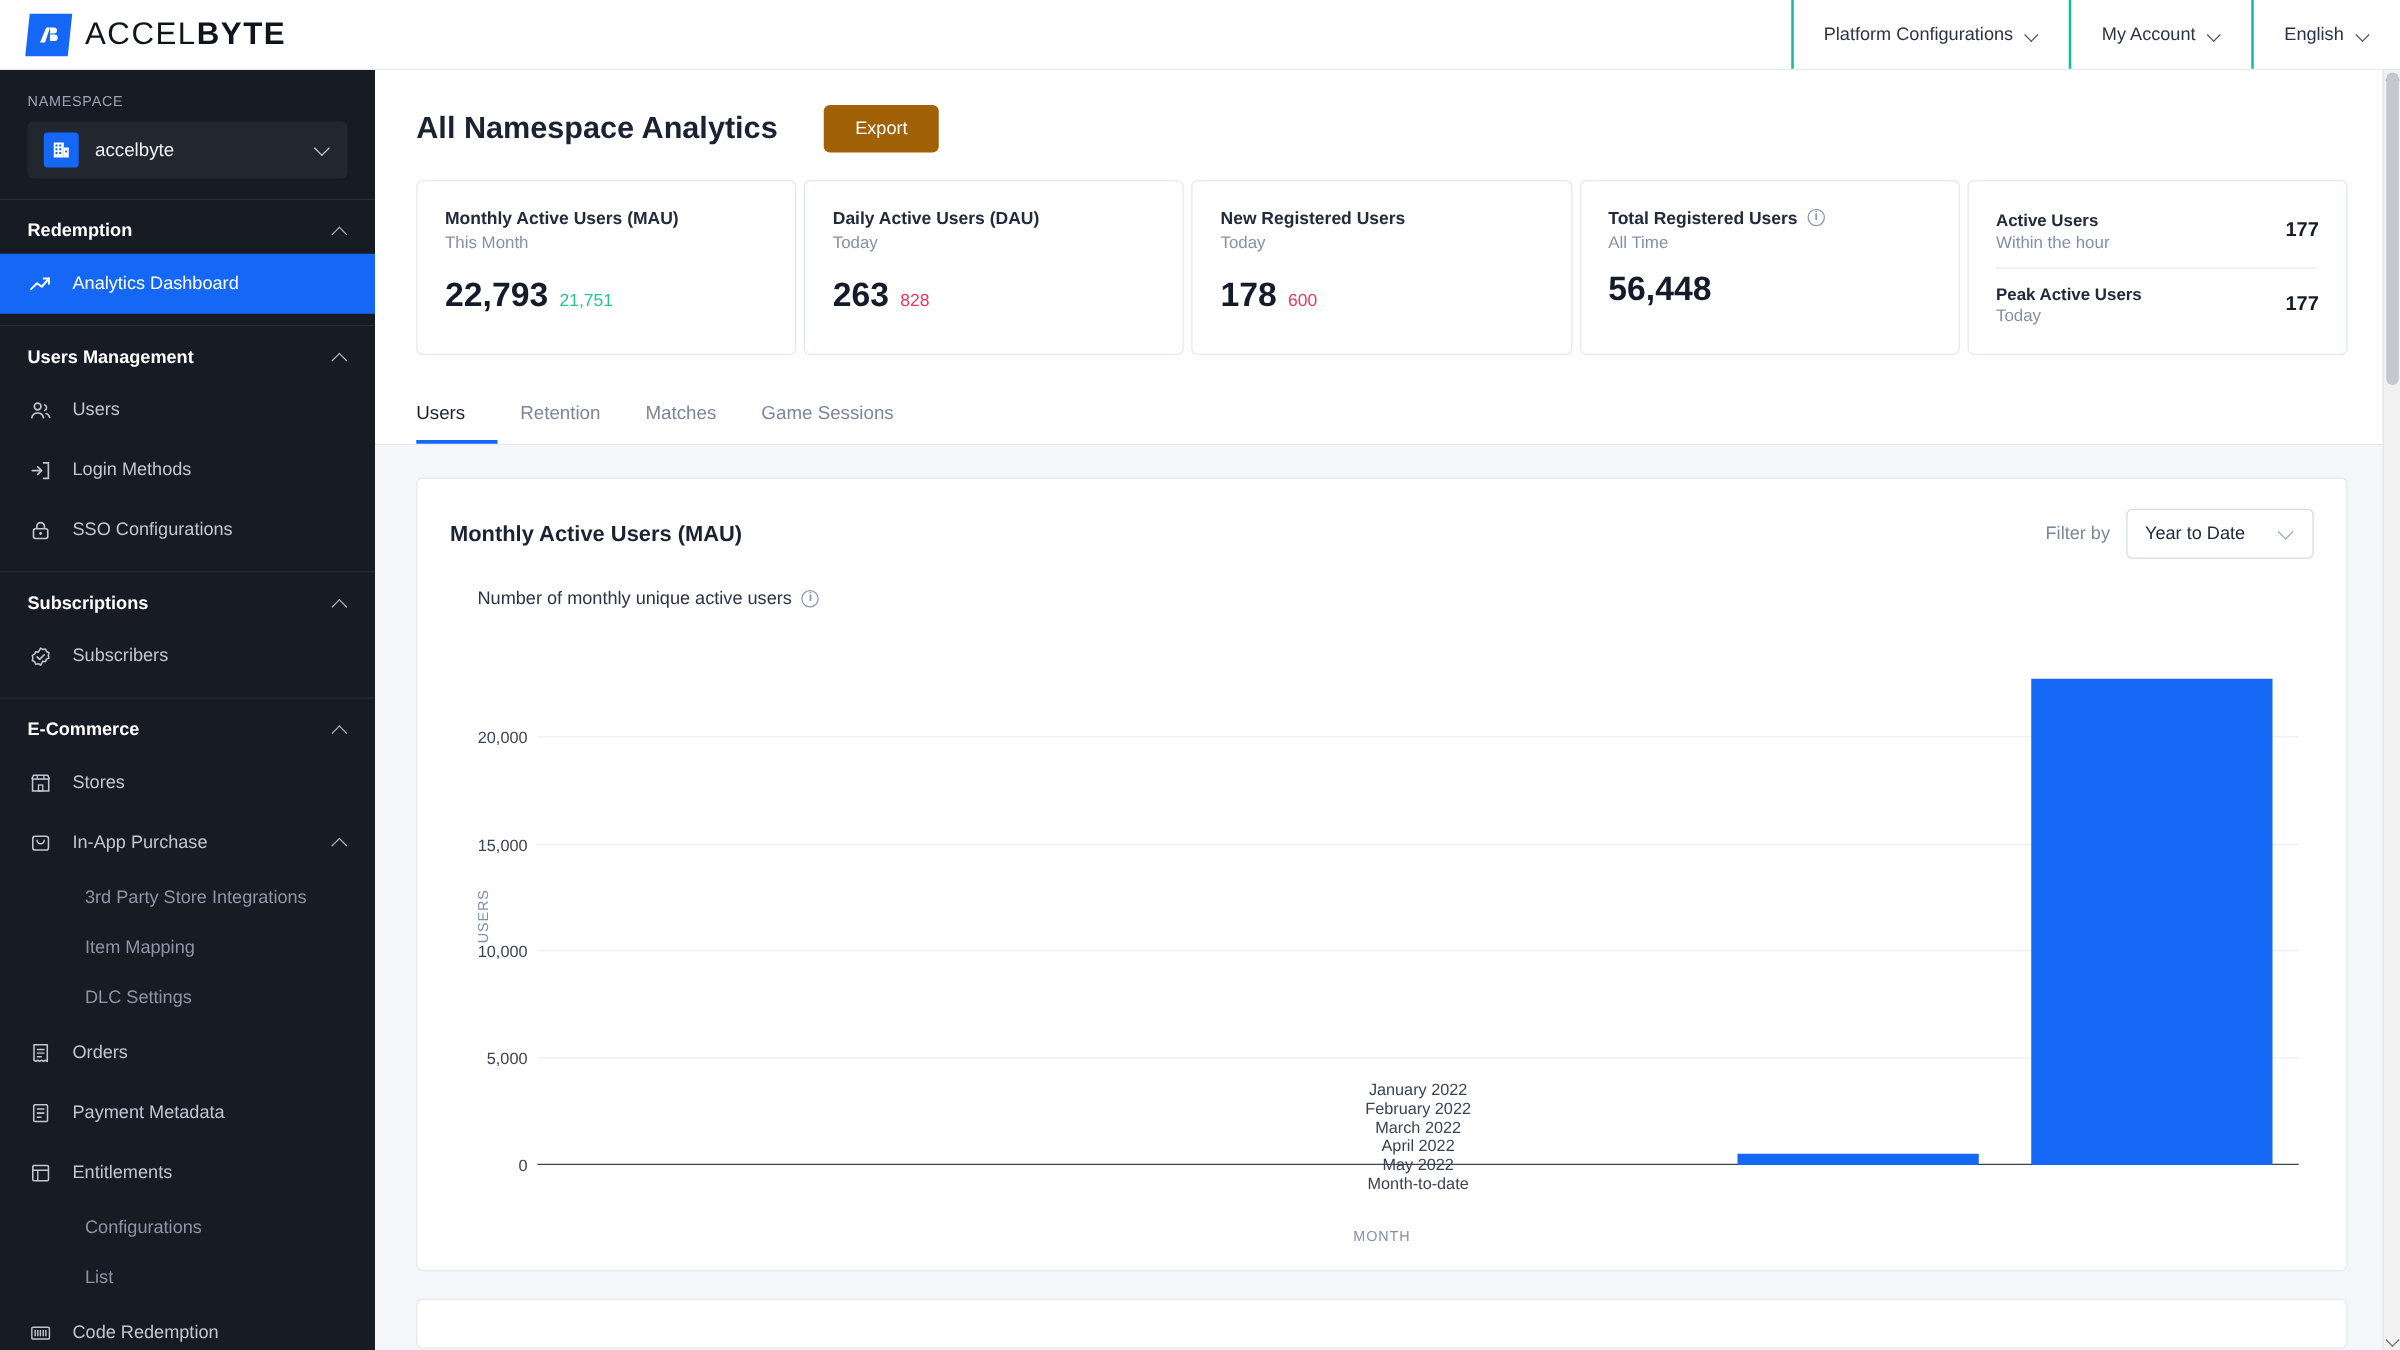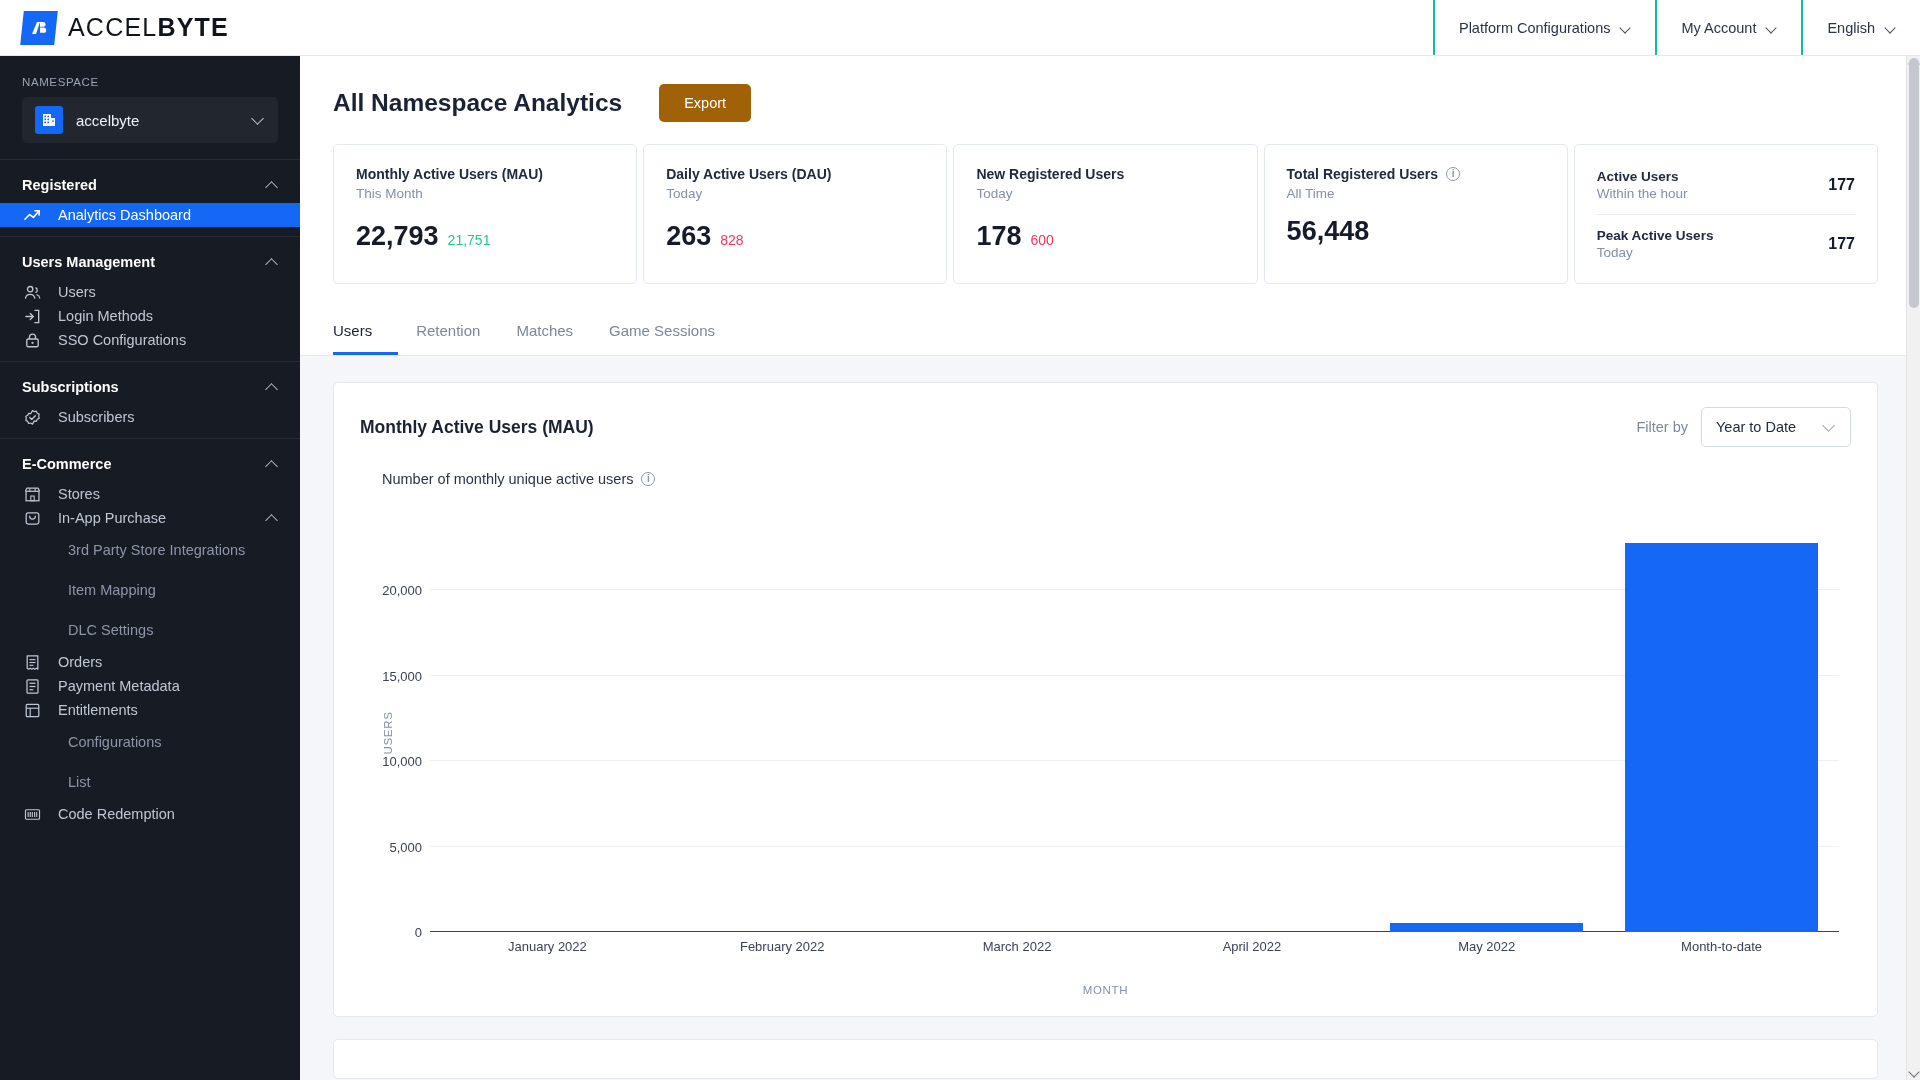--- a/index.html
+++ b/index.html
@@ -93,21 +93,21 @@
   }
   .chev-up { width: 11px; height: 11px; position: relative; }
   .chev-up::after {
     content: ""; position: absolute; left: 0; top: 3px;
     width: 8px; height: 8px;
     border-left: 1.8px solid #aeb6c4; border-top: 1.8px solid #aeb6c4;
     transform: rotate(45deg);
   }
   .nav-item {
     display: flex; align-items: center; gap: 16px;
-    height: 24px; padding: 0 22px;
+    height: 48px; padding: 0 22px;
     font-size: 14.5px; color: #c0c7d4;
     cursor: pointer;
   }
   .nav-item.active { background: #1468f5; color: #ffffff; }
   .nav-item .ic { width: 20px; height: 20px; display: flex; align-items: center; justify-content: center; flex: 0 0 20px; }
   .nav-item .lbl { flex: 1; }
   .nav-sub {
     display: flex; align-items: center;
     height: 40px; padding-left: 68px;
     font-size: 14.5px; color: #8d95a6; cursor: pointer;
@@ -227,20 +227,21 @@
   }
   .bars {
     position: absolute; left: 0; right: 0; bottom: 0; top: 0;
     display: flex; align-items: flex-end;
   }
   .bar-slot { flex: 1; display: flex; justify-content: center; align-items: flex-end; height: 100%; }
   .bar { width: 82%; background: #1468f5; }
   .xlabels {
     position: absolute; left: 70px; right: 12px; bottom: 6px;
     display: flex;
+    flex-direction: column;
   }
   .xlabel { flex: 1; text-align: center; font-size: 13px; color: #3a4255; }
   .x-axis-title {
     text-align: center; font-size: 11.5px; letter-spacing: 0.7px;
     color: #8490a8; margin-top: 24px;
   }
   .ghost-card {
     background: #fff; border: 1px solid #e4e8ef; border-radius: 5px;
     height: 40px; margin: 22px 0 0 0;
   }
@@ -309,21 +310,21 @@
                 <rect x="11.2" y="8.4" width="1.5" height="1.5" fill="#1468f5"></rect>
               </svg>
           </span>
           <span class="ns-name">accelbyte</span>
           <span class="ns-caret"></span>
         </div>
       </div>
 
       <div class="nav-group">
         <div class="group-head">
-          <span>Registered</span>
+          <span>Redemption</span>
           <span class="chev-up"></span>
         </div>
         <div class="nav-item active">
           <span class="ic">
             <svg width="19" height="19" viewBox="0 0 20 20">
                 <polyline points="2,14 7,9 11,12 17,5" fill="none" stroke="#fff" stroke-width="1.7" stroke-linecap="round" stroke-linejoin="round"></polyline>
                 <polyline points="12.6,5 17,5 17,9.4" fill="none" stroke="#fff" stroke-width="1.7" stroke-linecap="round" stroke-linejoin="round"></polyline>
               </svg>
           </span>
           <span class="lbl">Analytics Dashboard</span>

